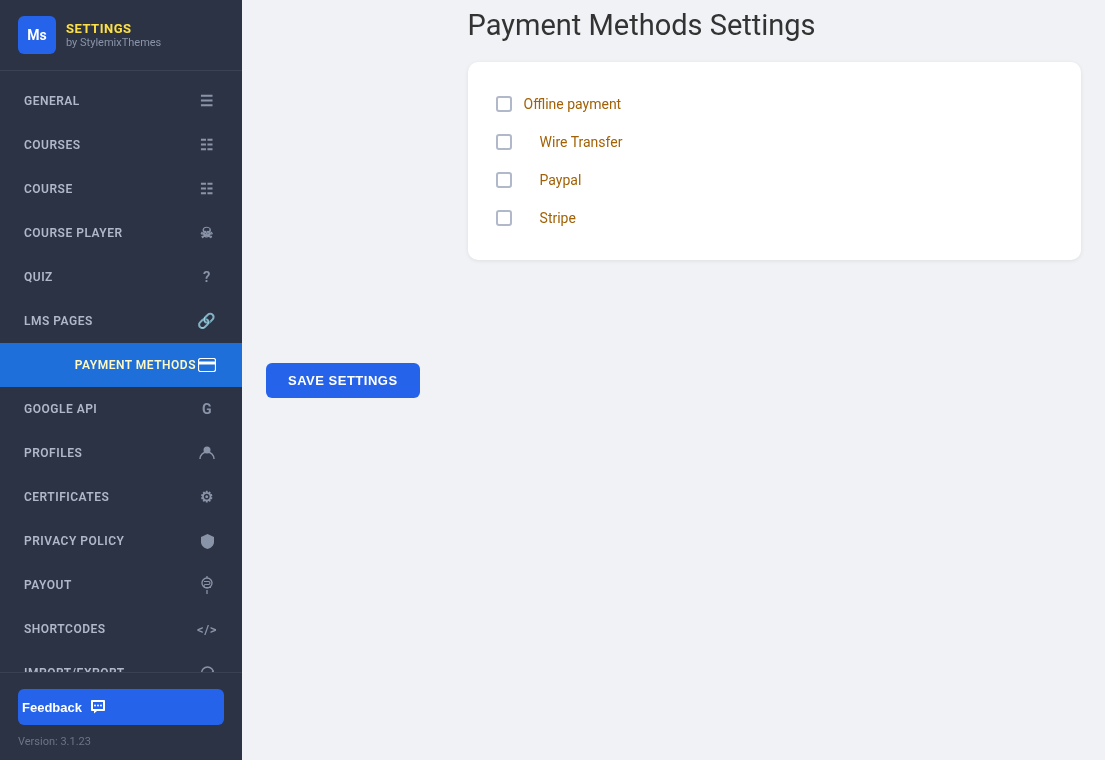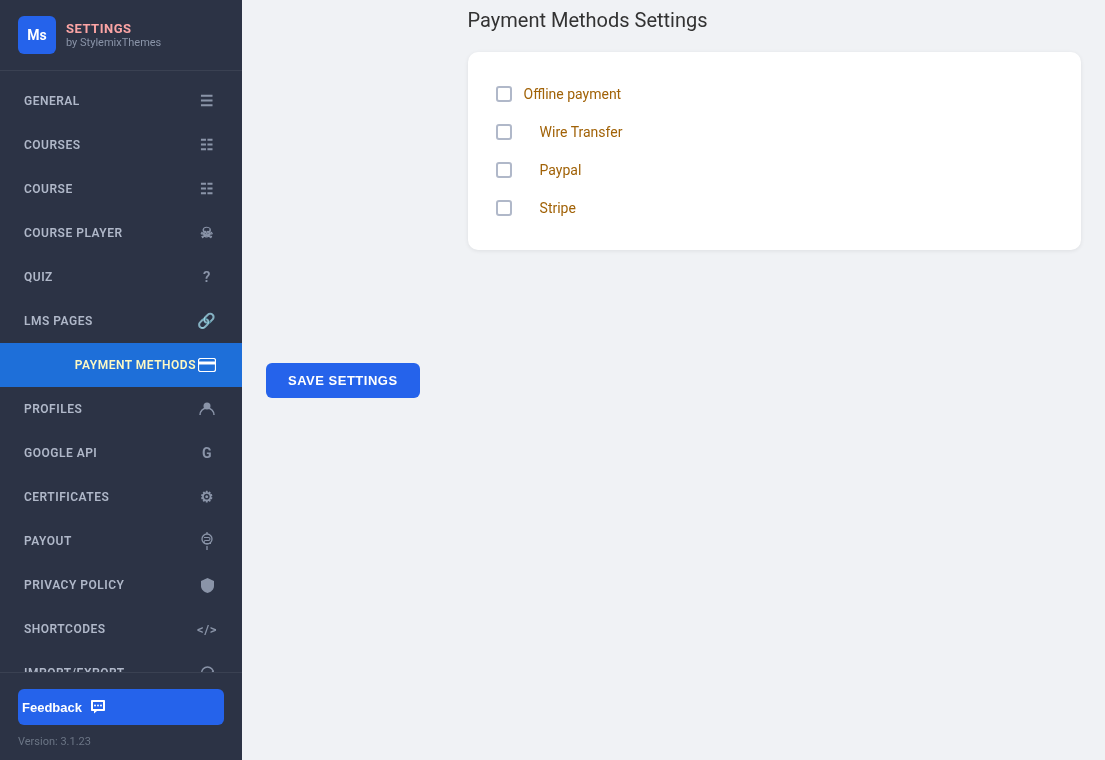--- a/index.html
+++ b/index.html
@@ -31,21 +31,21 @@
       align-items: center;
       justify-content: center;
       color: white;
       font-weight: 700;
       font-size: 14px;
       margin-right: 10px;
       flex-shrink: 0;
     }
 
     .logo-text .title {
-      color: #fca5a5;
+      color: #fde047;
       font-size: 13px;
       font-weight: 700;
       letter-spacing: 0.5px;
     }
 
     .logo-text .subtitle {
       color: #8a94a8;
       font-size: 11px;
     }
 
@@ -149,21 +149,21 @@
       text-transform: uppercase;
     }
 
     .content-area {
       flex: 1;
       padding: 8px 24px 24px;
       overflow-y: auto;
     }
 
     .page-title {
-      font-size: 20px;
+      font-size: 29px;
       font-weight: 400;
       color: #333;
       margin-bottom: 20px;
     }
 
     .settings-card {
       background: white;
       border-radius: 10px;
       padding: 24px 28px;
       box-shadow: 0 1px 4px rgba(0,0,0,0.08);
@@ -251,56 +251,56 @@
       <span class="nav-label">PAYMENT METHODS</span>
       <span class="nav-icon">
         <svg width="18" height="14" viewBox="0 0 18 14" fill="none">
           <rect x="0.5" y="0.5" width="17" height="13" rx="2" stroke="white" stroke-width="1.2"></rect>
           <rect x="0.5" y="3.5" width="17" height="3" fill="white"></rect>
         </svg>
       </span>
     </div>
 
     <div class="nav-item">
+      <span class="nav-label">GOOGLE API</span>
+      <span class="nav-icon" style="font-weight:700;font-size:14px;color:#8a94a8;">G</span>
+    </div>
+
+    <div class="nav-item">
       <span class="nav-label">PROFILES</span>
       <span class="nav-icon">
         <svg width="16" height="16" viewBox="0 0 16 16" fill="#8a94a8">
           <circle cx="8" cy="5" r="3.5"></circle>
           <path d="M1 14c0-3.866 3.134-7 7-7s7 3.134 7 7" stroke="#8a94a8" stroke-width="1.5" fill="none"></path>
         </svg>
       </span>
     </div>
 
     <div class="nav-item">
-      <span class="nav-label">GOOGLE API</span>
-      <span class="nav-icon" style="font-weight:700;font-size:14px;color:#8a94a8;">G</span>
-    </div>
-
-    <div class="nav-item">
       <span class="nav-label">CERTIFICATES</span>
       <span class="nav-icon">⚙</span>
+    </div>
+
+    <div class="nav-item">
+      <span class="nav-label">PRIVACY POLICY</span>
+      <span class="nav-icon">
+        <svg width="15" height="17" viewBox="0 0 15 17" fill="#8a94a8">
+          <path d="M7.5 1L1 4v5c0 3.314 2.686 6 6.5 7 3.814-1 6.5-3.686 6.5-7V4L7.5 1z"></path>
+        </svg>
+      </span>
     </div>
 
     <div class="nav-item">
       <span class="nav-label">PAYOUT</span>
       <span class="nav-icon">
         <svg width="16" height="18" viewBox="0 0 16 18" fill="#8a94a8">
           <circle cx="8" cy="7" r="5" stroke="#8a94a8" stroke-width="1.3" fill="none"></circle>
           <line x1="8" y1="2" x2="8" y2="0" stroke="#8a94a8" stroke-width="1.3"></line>
           <line x1="8" y1="14" x2="8" y2="18" stroke="#8a94a8" stroke-width="1.3"></line>
           <path d="M5 5.5h4.5a1.5 1.5 0 010 3H6.5a1.5 1.5 0 000 3H12" stroke="#8a94a8" stroke-width="1.1" fill="none"></path>
-        </svg>
-      </span>
-    </div>
-
-    <div class="nav-item">
-      <span class="nav-label">PRIVACY POLICY</span>
-      <span class="nav-icon">
-        <svg width="15" height="17" viewBox="0 0 15 17" fill="#8a94a8">
-          <path d="M7.5 1L1 4v5c0 3.314 2.686 6 6.5 7 3.814-1 6.5-3.686 6.5-7V4L7.5 1z"></path>
         </svg>
       </span>
     </div>
 
     <div class="nav-item">
       <span class="nav-label">SHORTCODES</span>
       <span class="nav-icon" style="font-size:13px;color:#8a94a8;">&lt;/&gt;</span>
     </div>
 
     <div class="nav-item">

